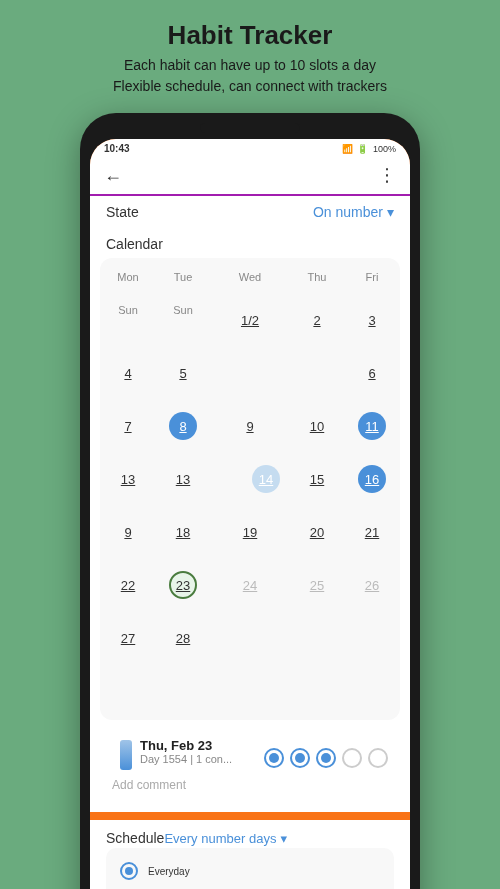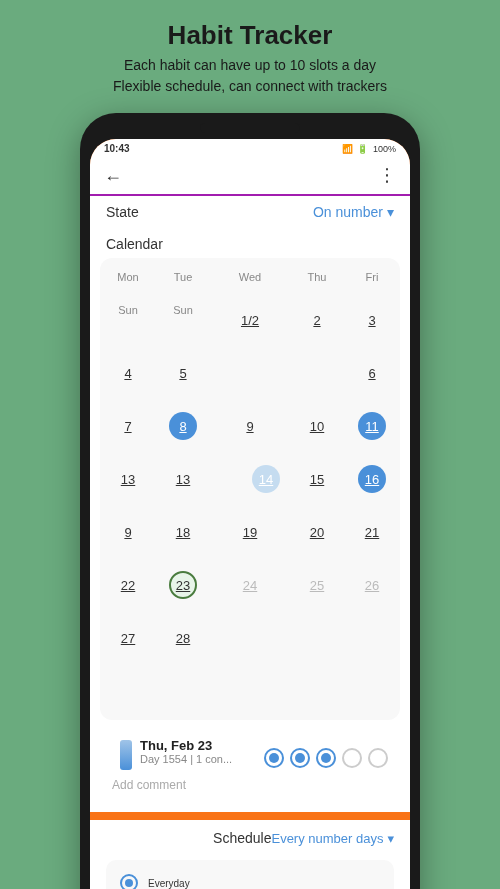--- a/index.html
+++ b/index.html
@@ -246,23 +246,23 @@
       color: #aaa;
       cursor: pointer;
     }
     .schedule-section {
       background: #fff;
       margin-top: 8px;
       padding: 10px 16px;
     }
     .schedule-row {
       display: flex;
-      justify-content: flex-end;
-      align-items: center;
-      margin-bottom: 14px;
+      justify-content: flex-start;
+      align-items: center;
+      margin-bottom: 2px;
     }
     .schedule-label {
       font-size: 14px;
       color: #333;
       font-weight: 500;
     }
     .schedule-dropdown {
       display: flex;
       align-items: center;
       gap: 4px;

